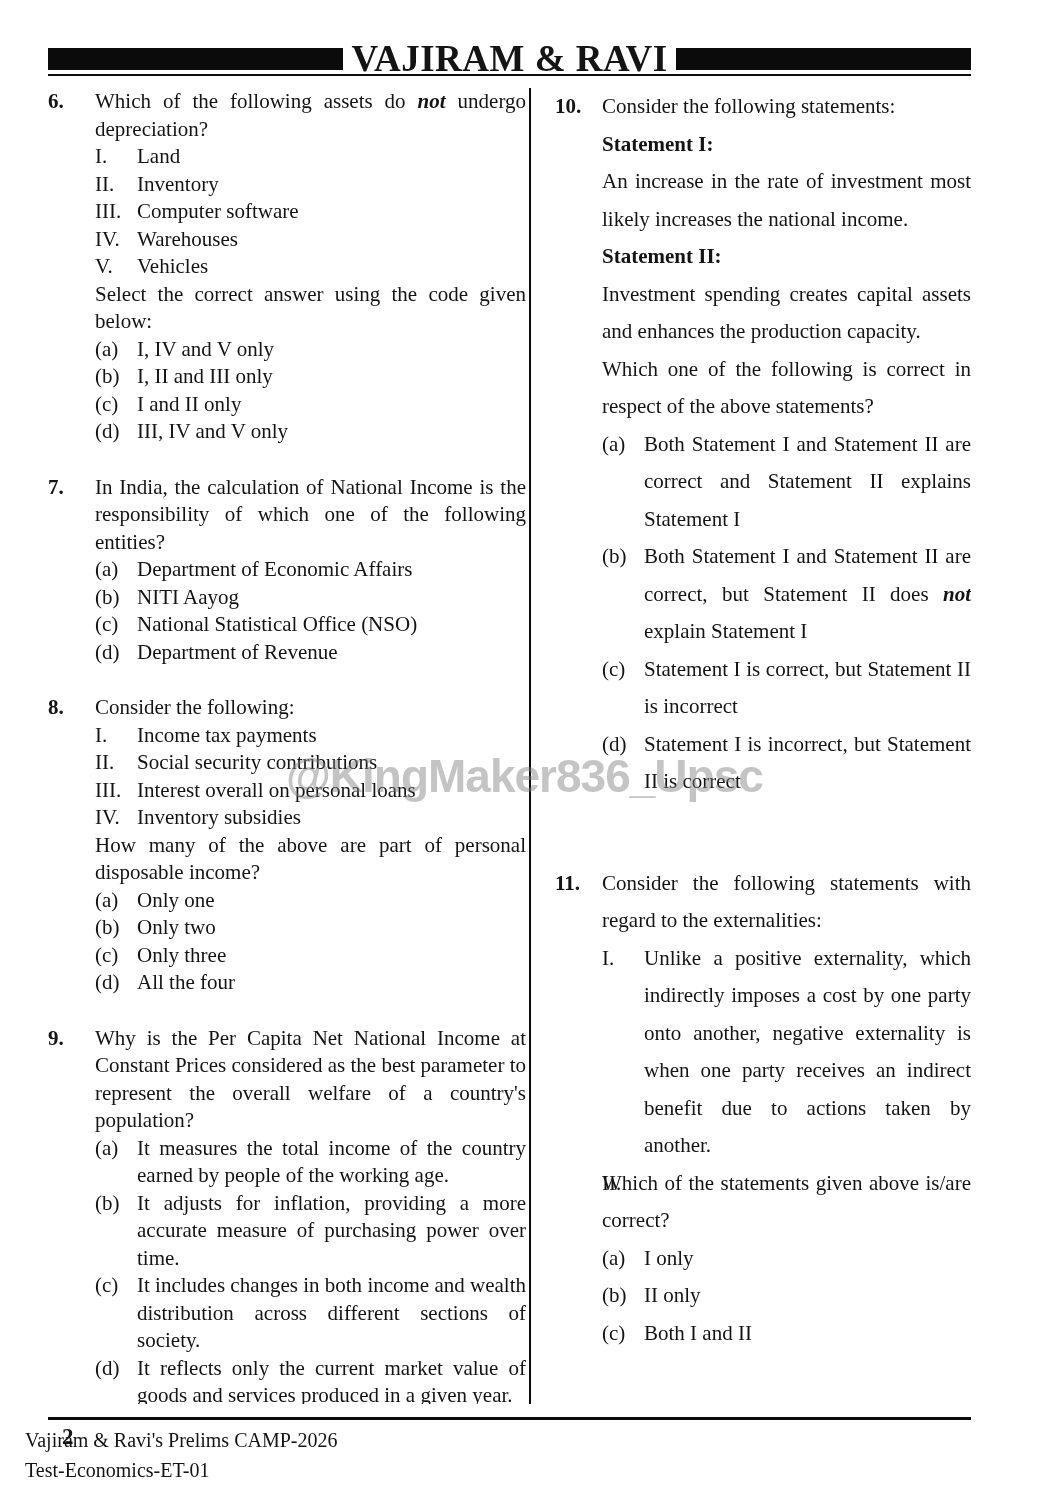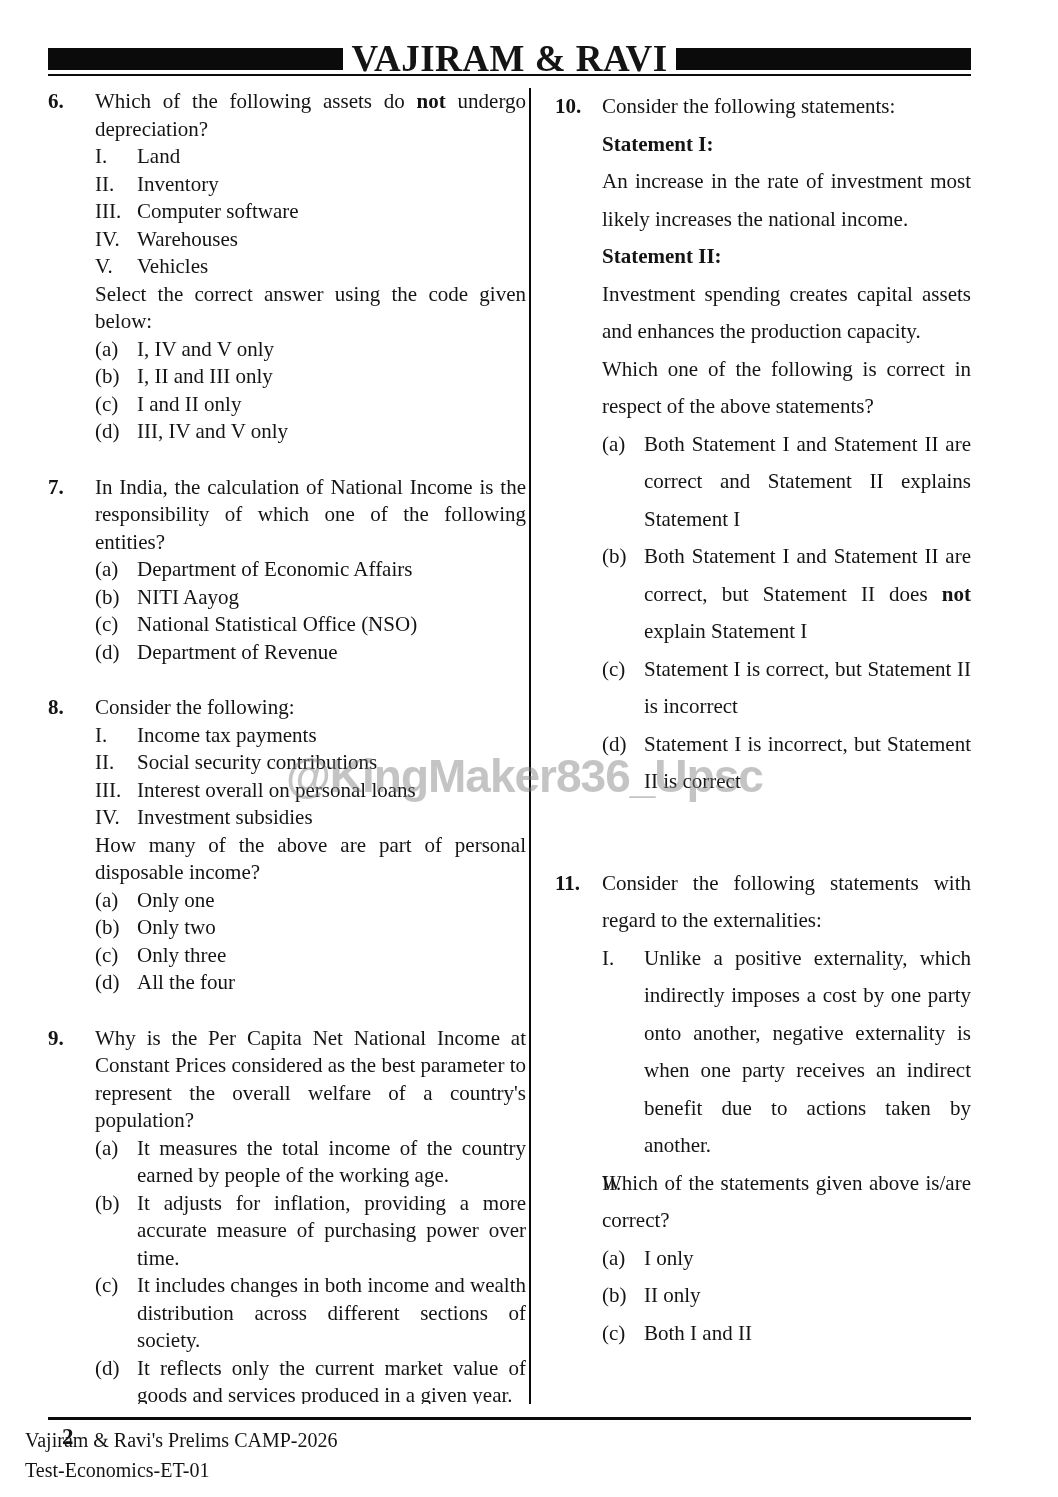--- a/index.html
+++ b/index.html
@@ -33,21 +33,21 @@
 
   
   .question { position:relative; padding-left:47px; }
   .col-left  .question { margin-bottom:28px; }
   .col-right .question { margin-bottom:64px; }
   .qnum { position:absolute; left:0; top:0; font-weight:700; }
   .qpara { margin:0; text-align:justify; }
   .qhead { margin:0; font-weight:700; text-align:left; }
   .row { position:relative; padding-left:42px; text-align:justify; }
   .rlabel { position:absolute; left:0; top:0; }
-  .em { font-weight:700; }
+  .em { font-weight:700; font-style:italic; }
 
   
   .watermark {
     position:absolute; left:286px; top:720px; white-space:nowrap;
     font-family:"Liberation Sans","DejaVu Sans",sans-serif;
     font-weight:700; font-size:46px; letter-spacing:-1px;
     color:rgba(125,125,125,0.45); pointer-events:none;margin-top:29px;
   }
 
   
@@ -93,21 +93,21 @@
           <div class="row"><span class="rlabel">(b)</span><span><span>NITI Aayog</span></span></div>
           <div class="row"><span class="rlabel">(c)</span><span><span>National Statistical Office (NSO)</span></span></div>
           <div class="row"><span class="rlabel">(d)</span><span><span>Department of Revenue</span></span></div>
         </article>
         <article class="question">
           <span class="qnum">8.</span>
           <p class="qpara"><span>Consider the following:</span></p>
           <div class="row"><span class="rlabel">I.</span><span><span>Income tax payments</span></span></div>
           <div class="row"><span class="rlabel">II.</span><span><span>Social security contributions</span></span></div>
           <div class="row"><span class="rlabel">III.</span><span><span>Interest overall on personal loans</span></span></div>
-          <div class="row"><span class="rlabel">IV.</span><span><span>Investment subsidies</span></span></div>
+          <div class="row"><span class="rlabel">IV.</span><span><span>Inventory subsidies</span></span></div>
           <p class="qpara"><span>How many of the above are part of personal disposable income?</span></p>
           <div class="row"><span class="rlabel">(a)</span><span><span>Only one</span></span></div>
           <div class="row"><span class="rlabel">(b)</span><span><span>Only two</span></span></div>
           <div class="row"><span class="rlabel">(c)</span><span><span>Only three</span></span></div>
           <div class="row"><span class="rlabel">(d)</span><span><span>All the four</span></span></div>
         </article>
         <article class="question">
           <span class="qnum">9.</span>
           <p class="qpara"><span>Why is the Per Capita Net National Income at Constant Prices considered as the best parameter to represent the overall welfare of a country's population?</span></p>
           <div class="row"><span class="rlabel">(a)</span><span><span>It measures the total income of the country earned by people of the working age.</span></span></div>

